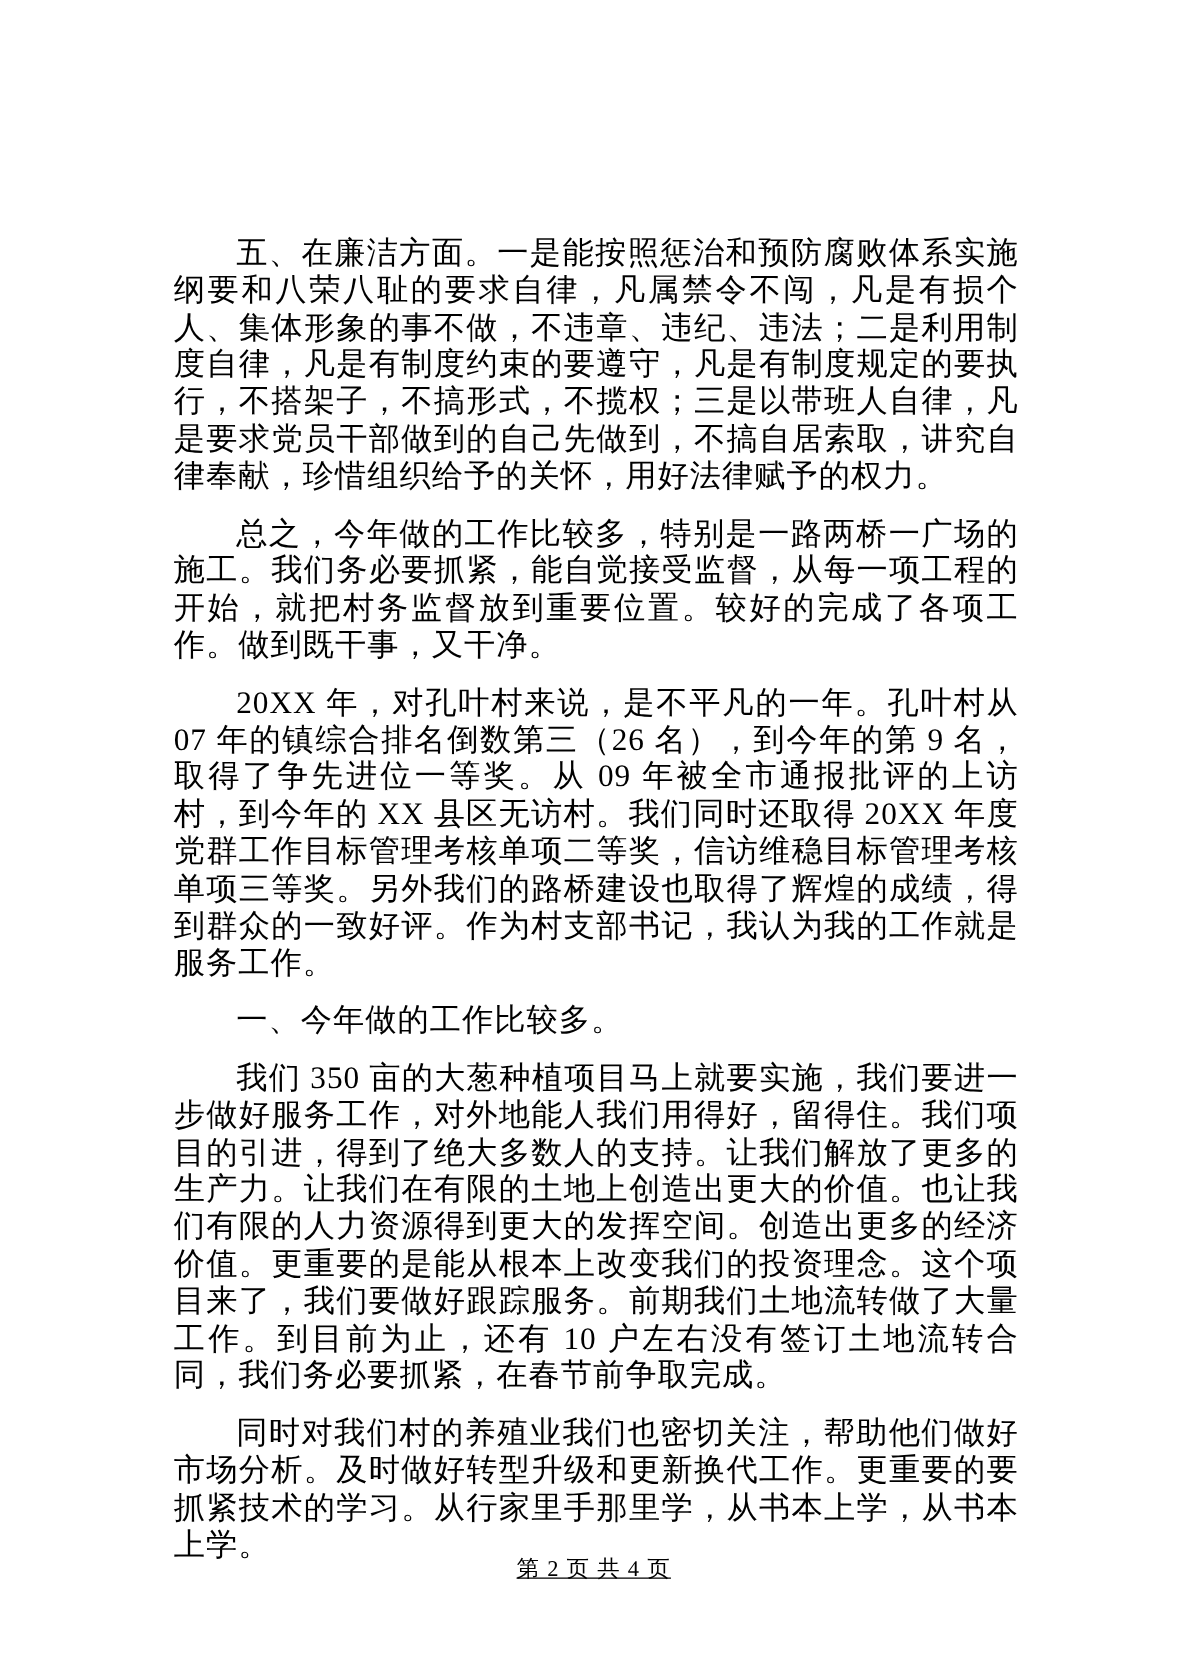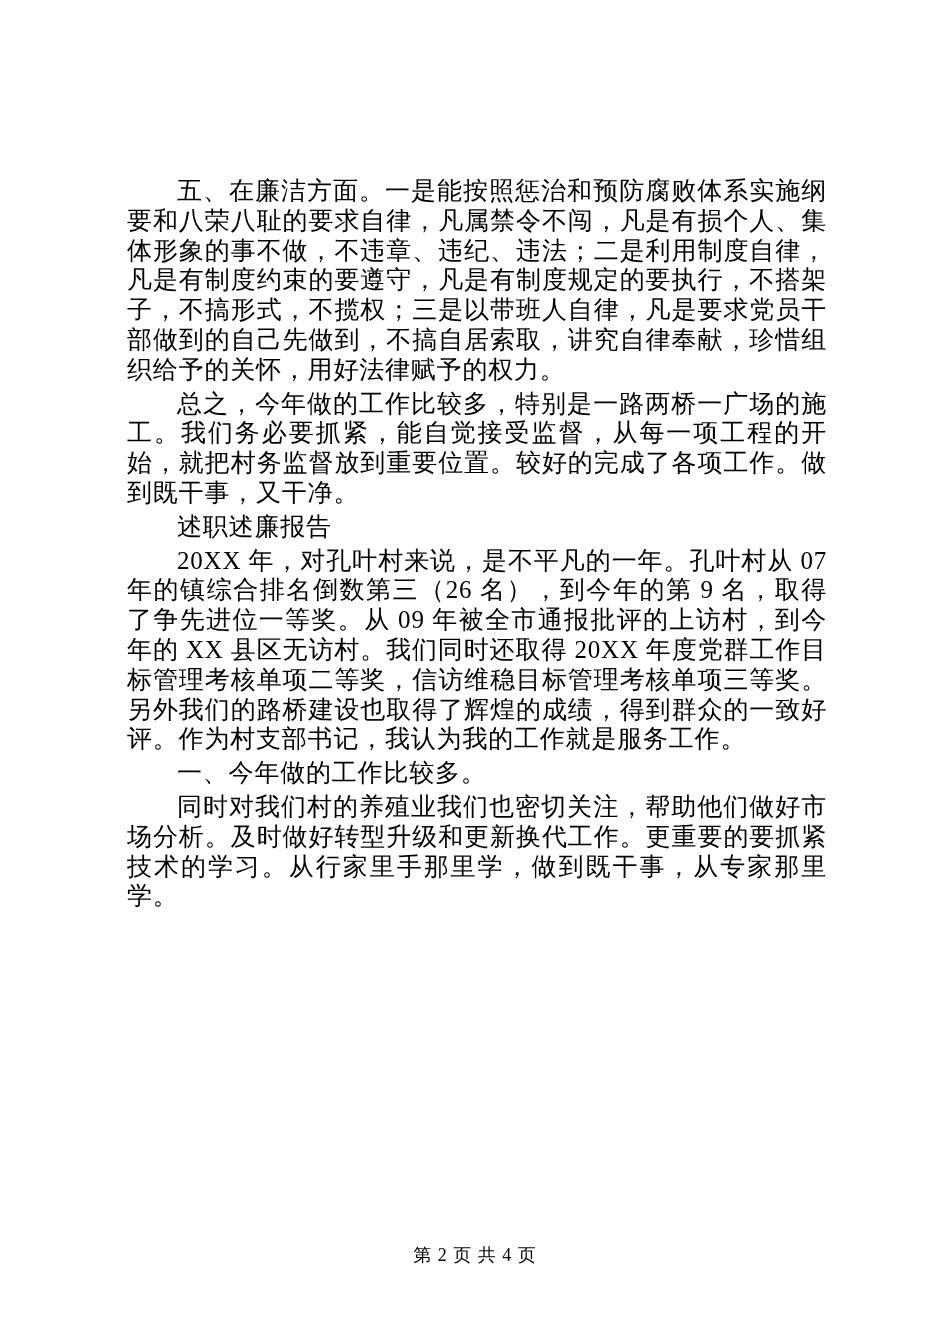--- a/index.html
+++ b/index.html
@@ -16,48 +16,49 @@
     font-family: "Liberation Serif", "DejaVu Serif", serif;
     color: #000000;
   }
   .content {
     position: absolute;
     left: 123px;
     top: 172px;
     width: 708px;
   }
   .content p {
-    margin: 4px;
+    margin: 16px;
     padding: 0;
     font-size: 25px;
     line-height: 29.8px;
     letter-spacing: 0.8px;
     text-align: justify;
     text-indent: 2em;
     word-break: break-all;
     color: #000000;
   }
   .page-footer {
     position: absolute;
     top: 1243px;
     left: 0;
     width: 950px;
     text-align: center;
     font-size: 18px;
     letter-spacing: 1px;
     color: #000000;
+    text-decoration: underline;
   }
 </style>
 </head>
 <body>
 
 <div class="page">
   <div class="content">
     <p>五、在廉洁方面。一是能按照惩治和预防腐败体系实施纲要和八荣八耻的要求自律，凡属禁令不闯，凡是有损个人、集体形象的事不做，不违章、违纪、违法；二是利用制度自律，凡是有制度约束的要遵守，凡是有制度规定的要执行，不搭架子，不搞形式，不揽权；三是以带班人自律，凡是要求党员干部做到的自己先做到，不搞自居索取，讲究自律奉献，珍惜组织给予的关怀，用好法律赋予的权力。</p>
     <p>总之，今年做的工作比较多，特别是一路两桥一广场的施工。我们务必要抓紧，能自觉接受监督，从每一项工程的开始，就把村务监督放到重要位置。较好的完成了各项工作。做到既干事，又干净。</p>
-    <p>述职述廉报告</p>
     <p>20XX 年，对孔叶村来说，是不平凡的一年。孔叶村从 07 年的镇综合排名倒数第三（26 名），到今年的第 9 名，取得了争先进位一等奖。从 09 年被全市通报批评的上访村，到今年的 XX 县区无访村。我们同时还取得 20XX 年度党群工作目标管理考核单项二等奖，信访维稳目标管理考核单项三等奖。另外我们的路桥建设也取得了辉煌的成绩，得到群众的一致好评。作为村支部书记，我认为我的工作就是服务工作。</p>
     <p>一、今年做的工作比较多。</p>
-    <p>同时对我们村的养殖业我们也密切关注，帮助他们做好市场分析。及时做好转型升级和更新换代工作。更重要的要抓紧技术的学习。从行家里手那里学，做到既干事，从专家那里学。</p>
+    <p>我们 350 亩的大葱种植项目马上就要实施，我们要进一步做好服务工作，对外地能人我们用得好，留得住。我们项目的引进，得到了绝大多数人的支持。让我们解放了更多的生产力。让我们在有限的土地上创造出更大的价值。也让我们有限的人力资源得到更大的发挥空间。创造出更多的经济价值。更重要的是能从根本上改变我们的投资理念。这个项目来了，我们要做好跟踪服务。前期我们土地流转做了大量工作。到目前为止，还有 10 户左右没有签订土地流转合同，我们务必要抓紧，在春节前争取完成。</p>
+    <p>同时对我们村的养殖业我们也密切关注，帮助他们做好市场分析。及时做好转型升级和更新换代工作。更重要的要抓紧技术的学习。从行家里手那里学，从书本上学，从书本上学。</p>
   </div>
 
   <div class="page-footer">第 2 页  共 4 页</div>
 </div>
 
 </body></html>

